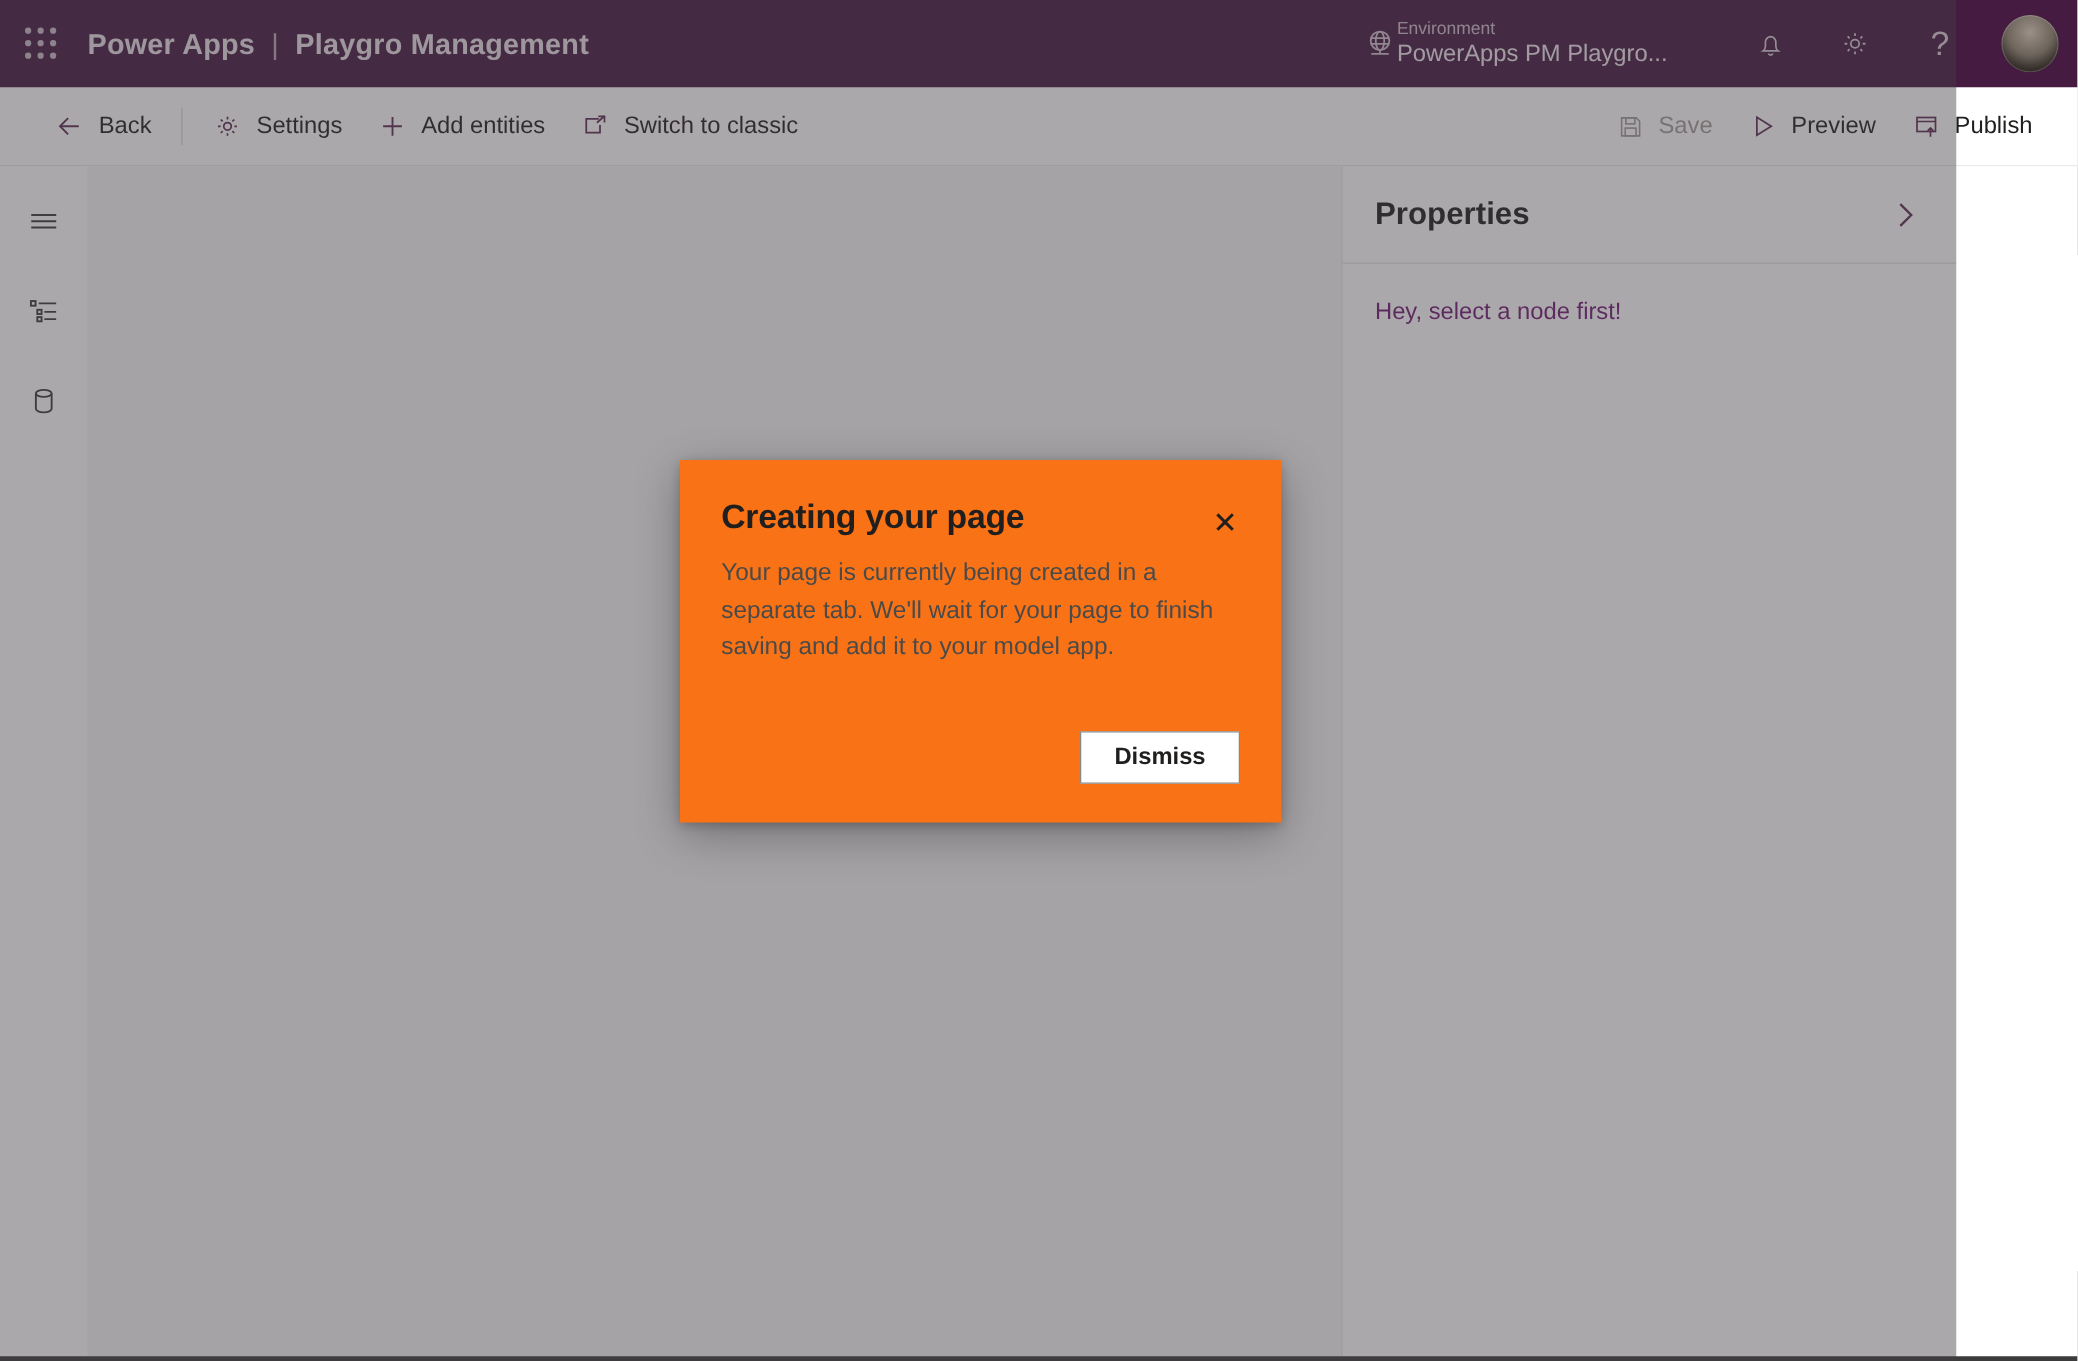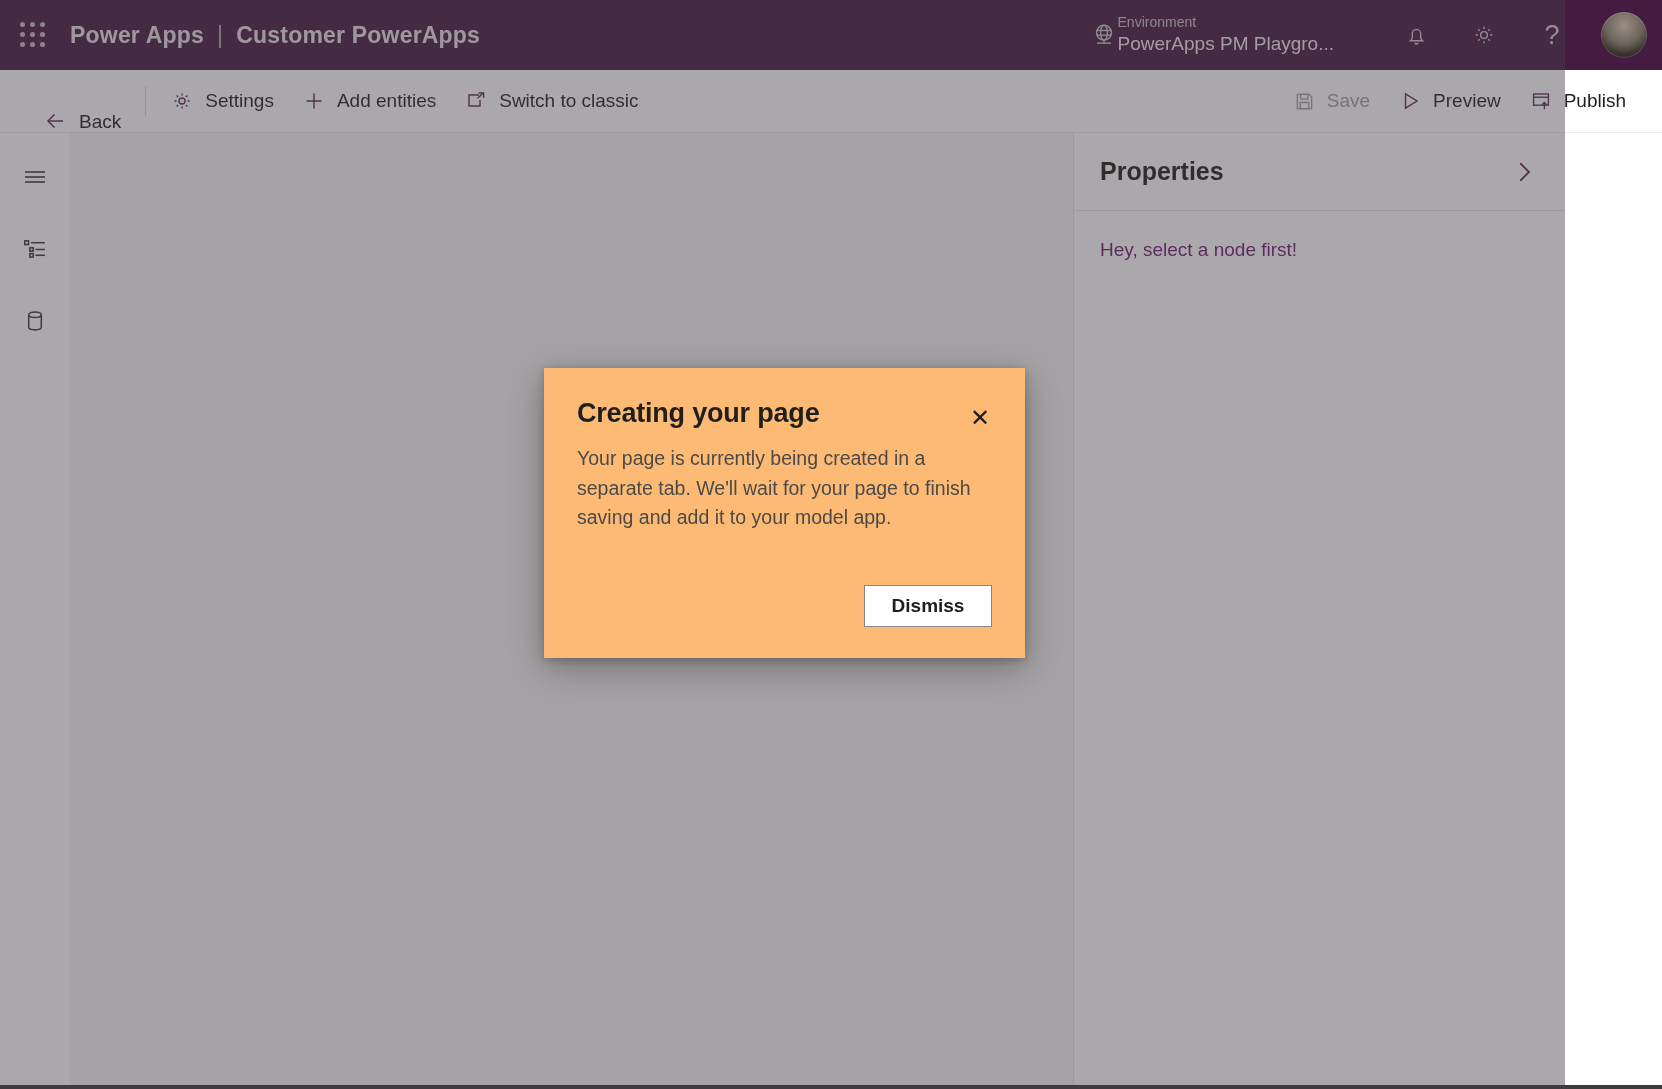--- a/index.html
+++ b/index.html
@@ -60,21 +60,21 @@
     background:#ffffff;
     display:flex; align-items:center;
     border-bottom: 1px solid #edebe9;
   }
   .cmd {
     display:flex; align-items:center; gap:11px;
     height:63px; padding: 0 14px; cursor:pointer;
     color:#201f1e; font-size:19px; white-space:nowrap;
   }
   .cmd .gl { color:#5c2e55; display:flex; align-items:center; justify-content:center; }
-  .cmd.first { margin-left: 30px; align-items: flex-end; }
+  .cmd.first { margin-left: 30px; }
   .cmd.disabled { color:#a19f9d; cursor:default; }
   .cmd.disabled .gl { color:#a19f9d; }
   .vsep { width:1px; height:30px; background:#d8d6d4; margin: 0 10px; }
   .cmd-right-group { margin-left:auto; display:flex; align-items:center; margin-right: 22px; }
 
   
   .rail {
     position:absolute; top:133px; left:0; width:70px; bottom:4px;
     background:#ffffff;
     display:flex; flex-direction:column; align-items:center;
@@ -113,21 +113,21 @@
 
   
   .overlay {
     position:absolute; inset:0;
     background: rgba(69,63,68,0.45);
     z-index: 50;
   }
   .dialog {
     position:absolute; z-index:60;
     left:544px; top:368px; width:481px; height:290px;
-    background:#fdba74;
+    background:#f97316;
     box-shadow: 0 10px 34px rgba(0,0,0,.30), 0 2px 8px rgba(0,0,0,.22);
     padding: 30px 33px 0 33px;
   }
   .dlg-head { display:flex; align-items:flex-start; }
   .dlg-title { font-size:27px; font-weight:bold; color:#201f1e; letter-spacing:-.2px; }
   .dlg-close {
     margin-left:auto; width:36px; height:36px; margin-top:2px; margin-right:-6px;
     display:flex; align-items:center; justify-content:center;
     color:#201f1e; cursor:pointer; font-size:24px; font-weight:300;
   }
@@ -156,21 +156,21 @@
         <i></i>
         <i></i>
         <i></i>
         <i></i>
         <i></i>
         <i></i>
     </div>
     <div class="brand">
       <span>Power Apps</span>
       <span class="divider-bar">|</span>
-      <span class="app-name">Customer PowerApps</span>
+      <span class="app-name">Playgro Management</span>
     </div>
 
     <div class="header-right">
       <div class="env-group">
         <span class="globe-icon">
           <svg width="28" height="28" viewBox="0 0 24 24" fill="none" stroke="currentColor" stroke-width="1.2">
             <circle cx="12" cy="10" r="6.4"></circle>
             <ellipse cx="12" cy="10" rx="2.9" ry="6.4"></ellipse>
             <line x1="5.7" y1="8.1" x2="18.3" y2="8.1"></line>
             <line x1="5.7" y1="12.1" x2="18.3" y2="12.1"></line>

